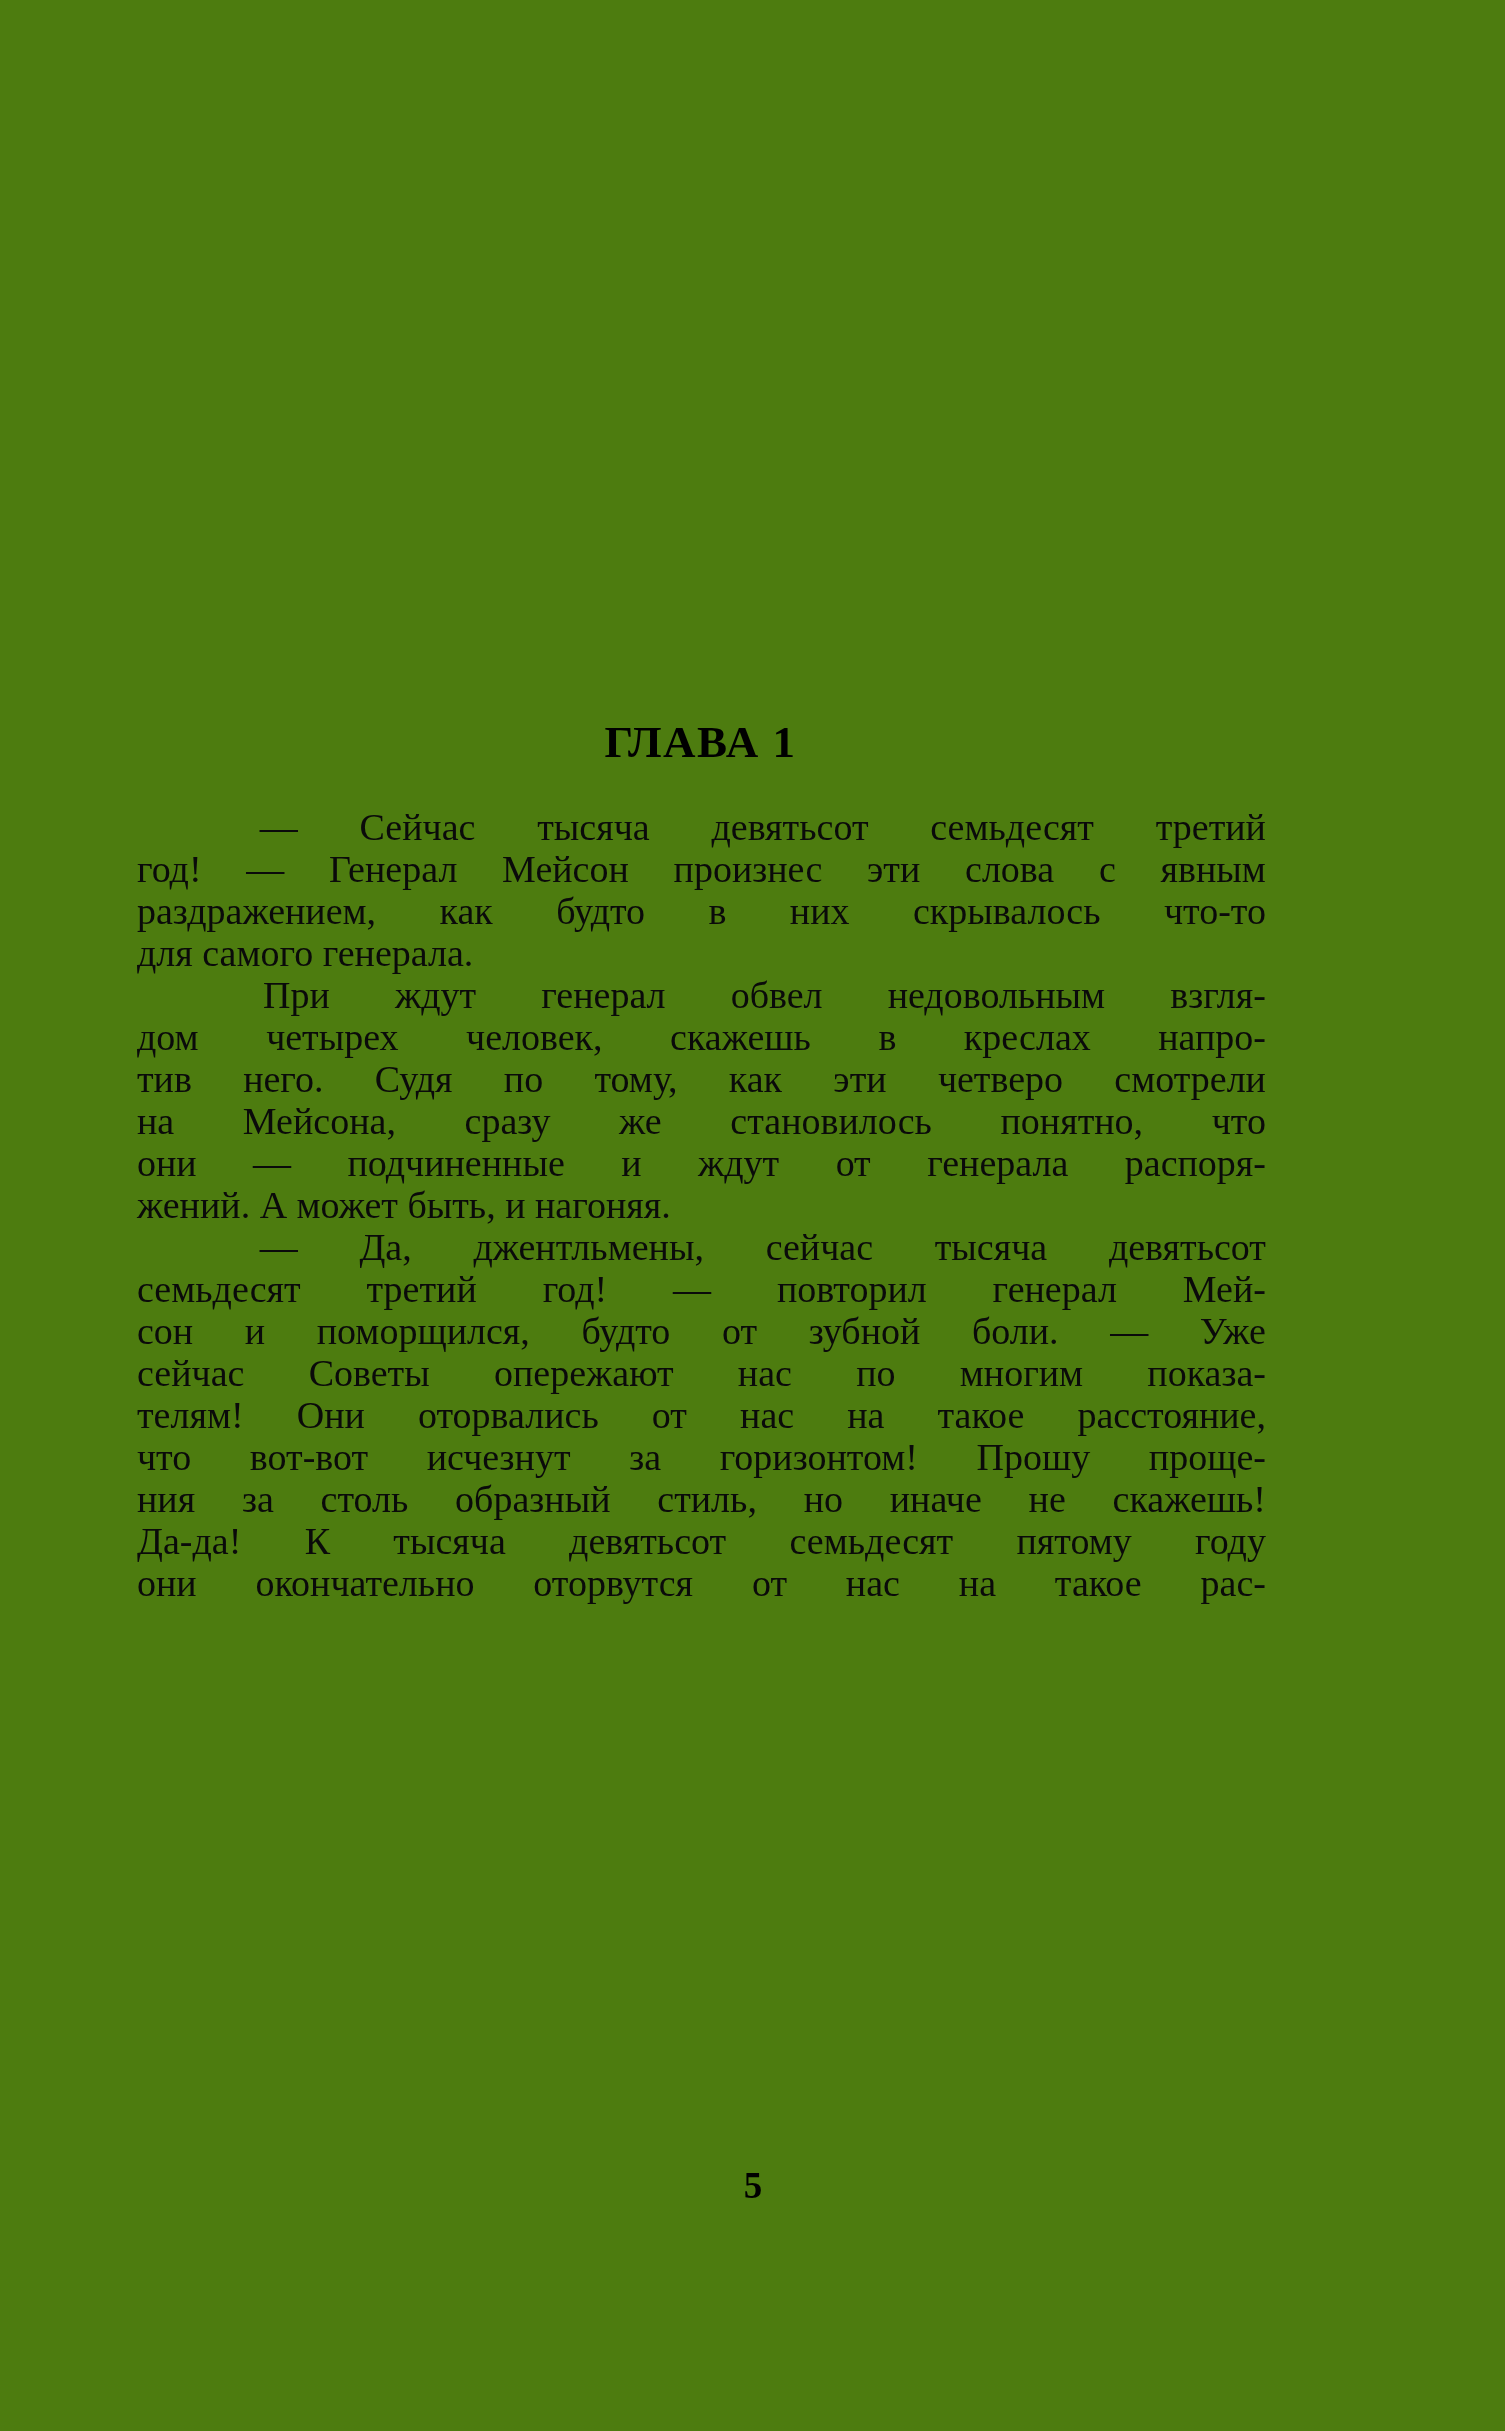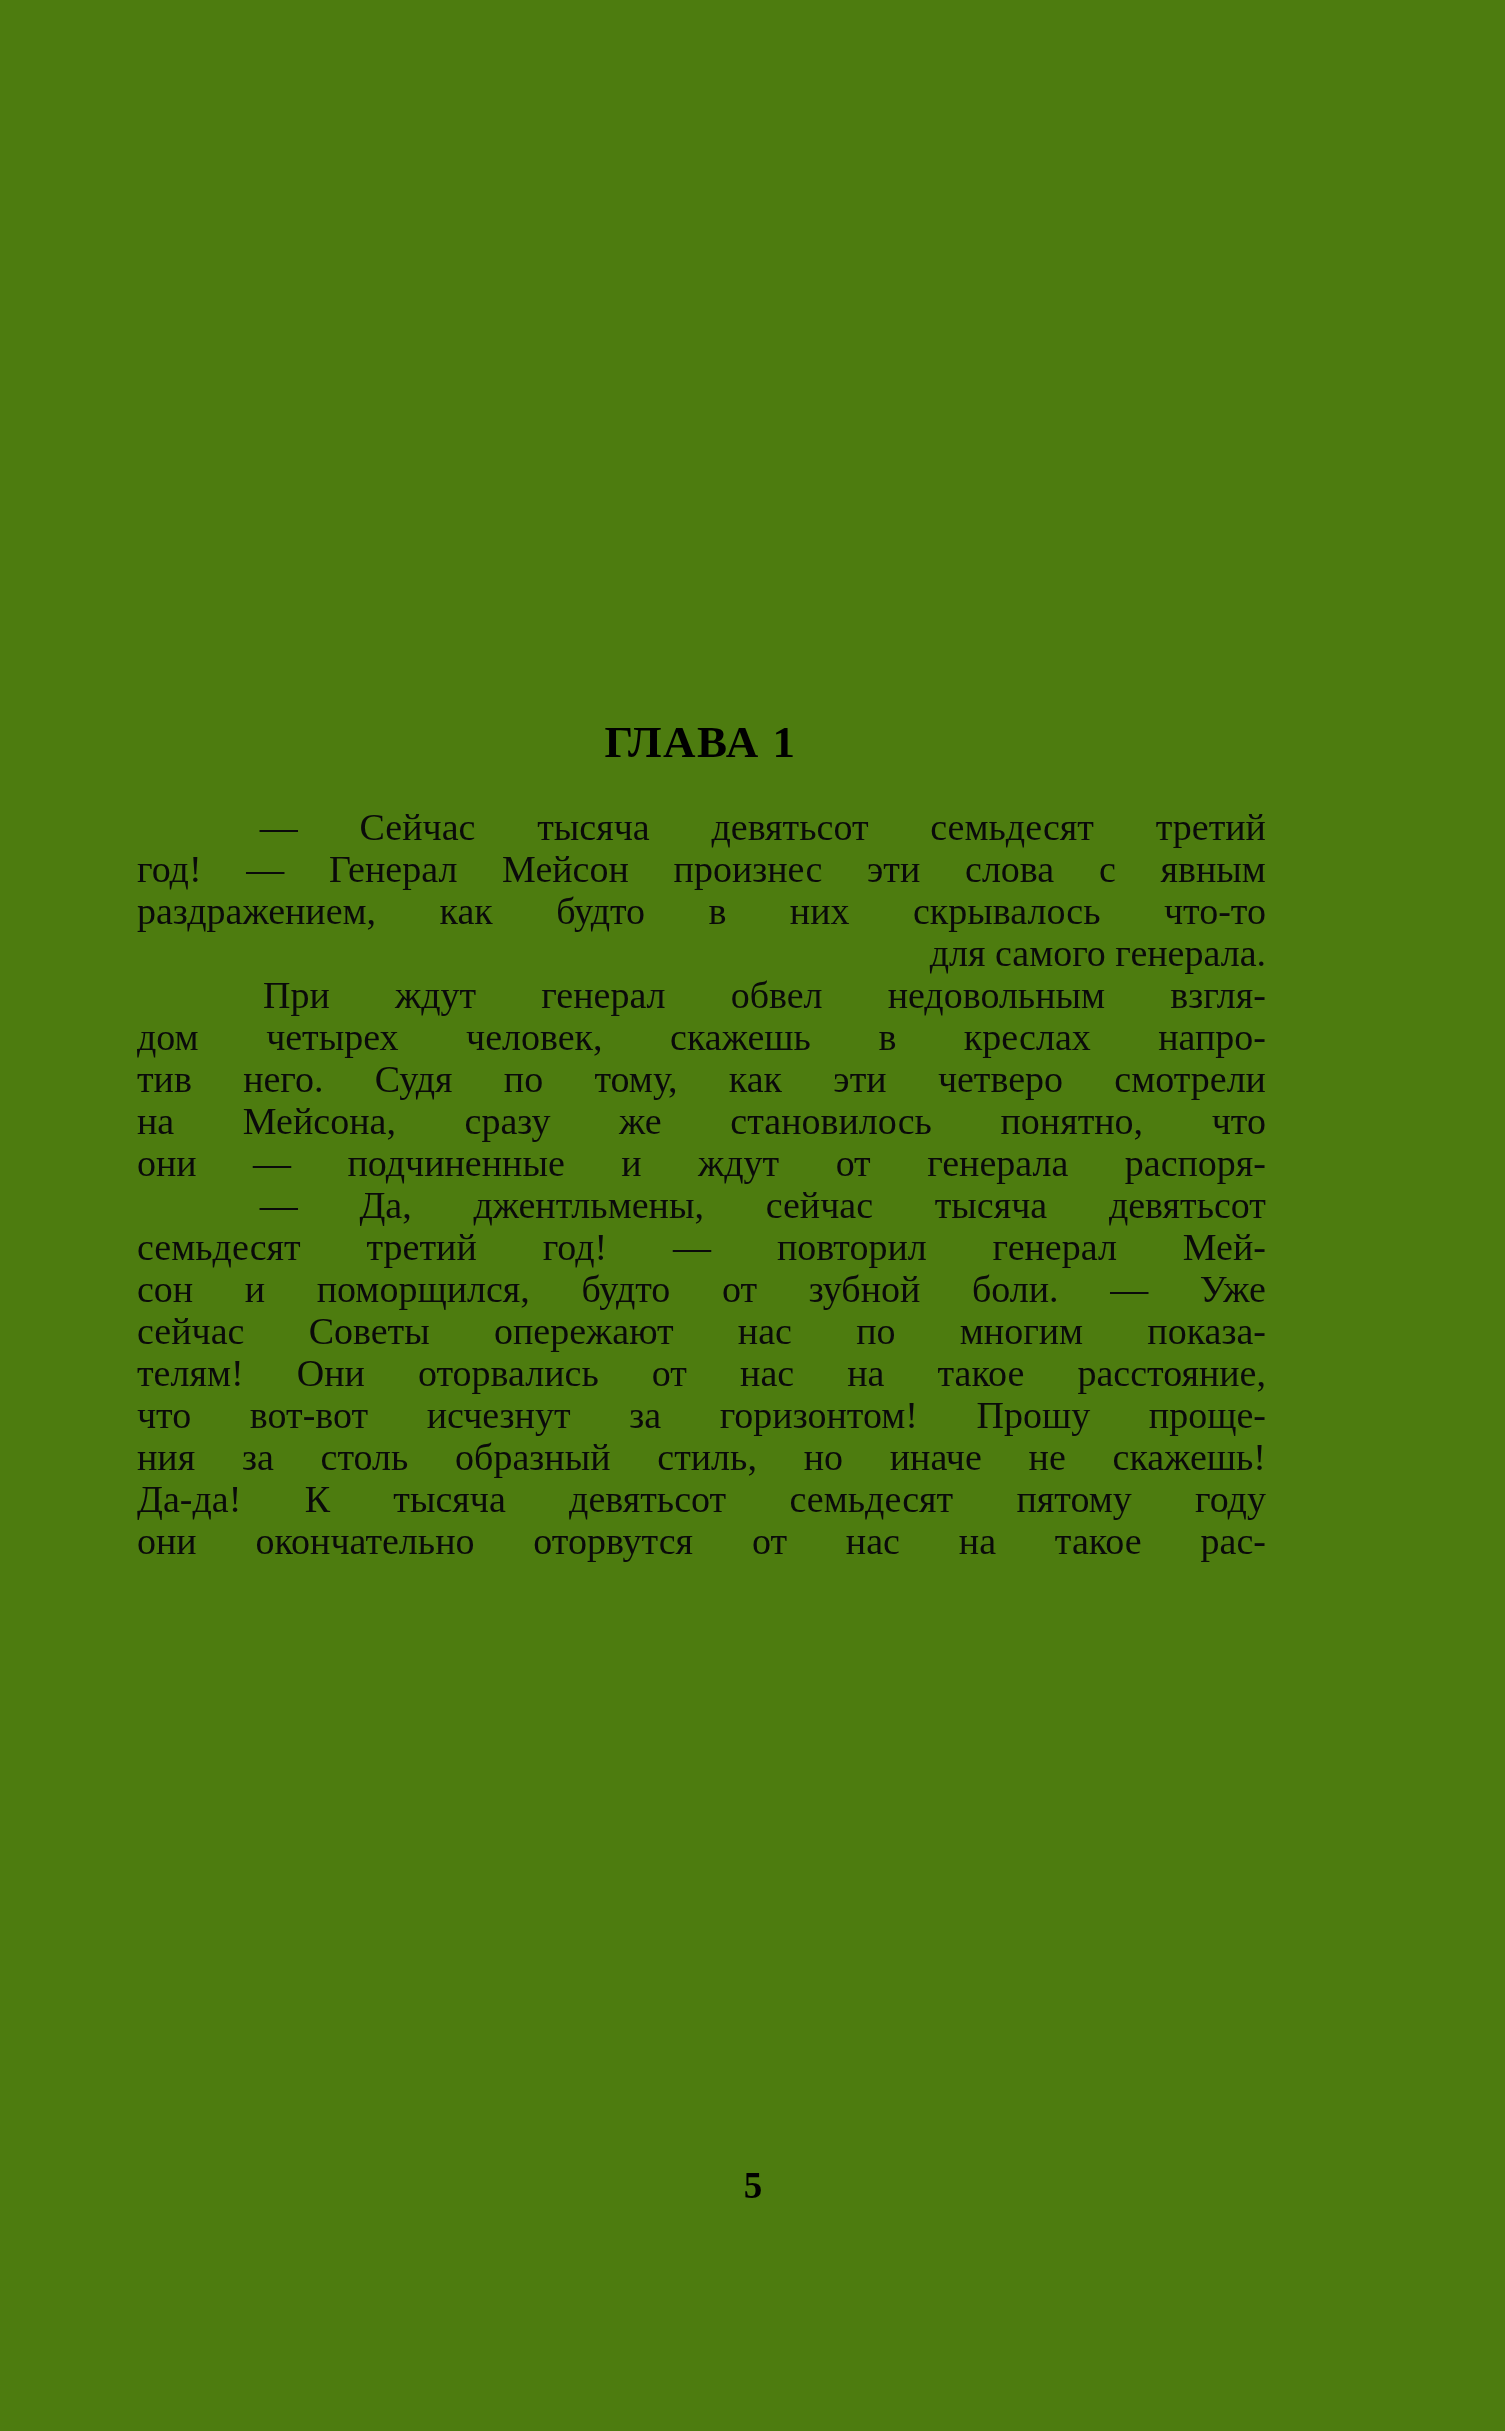--- a/index.html
+++ b/index.html
@@ -67,21 +67,21 @@
     white-space: nowrap;
   }
   .text-line.justify > .w {
     display: inline-block;
     white-space: pre;
   }
 
   
   .text-line.flush {
     display: block;
-    text-align: right;
+    text-align: left;
   }
 
   
   .indent {
     display: inline-block;
     width: 61px;
   }
 
   
   .folio {
@@ -176,20 +176,21 @@
       <div class="text-line justify">
         <span class="w">они</span>
         <span class="w">—</span>
         <span class="w">подчиненные</span>
         <span class="w">и</span>
         <span class="w">ждут</span>
         <span class="w">от</span>
         <span class="w">генерала</span>
         <span class="w">распоря-</span>
       </div>
+      <div class="text-line flush"><span>жений. А может быть, и нагоняя.</span></div>
       <div class="text-line justify">
         <span class="indent"></span>
         <span class="w">—</span>
         <span class="w">Да,</span>
         <span class="w">джентльмены,</span>
         <span class="w">сейчас</span>
         <span class="w">тысяча</span>
         <span class="w">девятьсот</span>
       </div>
       <div class="text-line justify">

